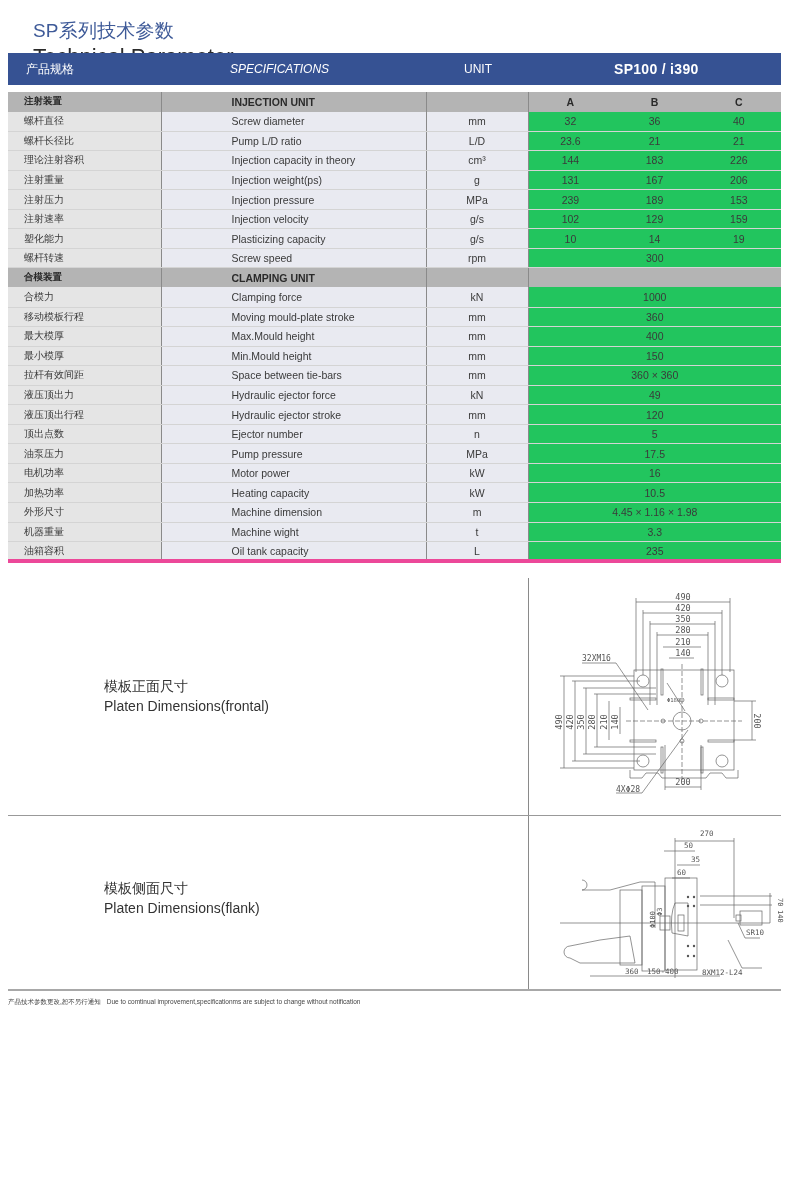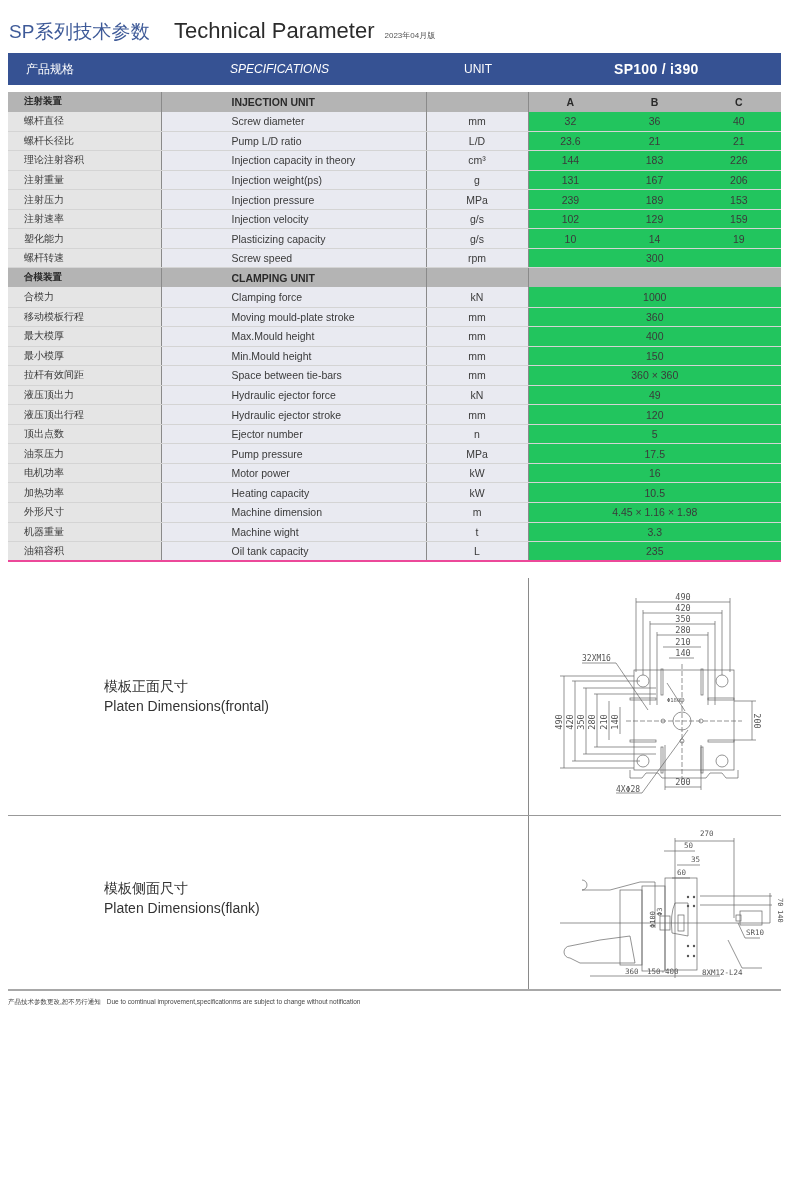--- a/index.html
+++ b/index.html
@@ -1,40 +1,40 @@
 <!DOCTYPE html>
 <html><head>
 <meta charset="utf-8">
 <style>
   * { box-sizing: border-box; margin: 0; padding: 0; }
   html, body { width: 790px; height: 1200px; background: #ffffff; overflow: hidden; }
   body { position: relative; font-family: "Liberation Sans", "DejaVu Sans", sans-serif; color: #333; }
 
-  .title-row { position: absolute; left: 9px; top: 18px; height: 30px; display: flex; align-items: baseline; }
+  .title-row { position: absolute; left: 9px; top: 18px; height: 30px; display: flex; align-items: baseline; flex-direction: column; }
   .title-cn { font-size: 19px; color: #3e5a98; letter-spacing: 0.2px; }
   .title-en { font-size: 22px; color: #2b2b2b; margin-left: 24px; }
   .title-ver { font-size: 8px; color: #555; margin-left: 10px; }
 
   .header-bar { position: absolute; left: 8px; top: 53px; width: 773px; height: 32px; background: #365293; color: #fff; }
   .header-bar span { position: absolute; top: 0; line-height: 33px; font-size: 12px; }
   .h-cn { left: 18px; }
   .h-spec { left: 222px; font-style: italic; }
   .h-unit { left: 456px; }
   .h-model { left: 606px; font-weight: bold; font-size: 14px !important; letter-spacing: 0.3px; }
 
   table.spec { position: absolute; left: 8px; top: 92px; width: 773px; border-collapse: collapse; table-layout: fixed; }
   table.spec td { height: 19.55px; font-size: 10.5px; color: #3a3a3a; padding: 0; border-bottom: 1px solid #d4d4d4; vertical-align: middle; }
   td.c-cn { width: 153px; padding-left: 16px !important; background: #e5e5e5; font-size: 10px !important; }
   td.c-en { width: 265px; padding-left: 70px !important; background: #e9eaf1; border-left: 1px solid #8a8a8a; }
   td.c-unit { width: 102px; text-align: center; background: #e9eaf1; border-left: 1px solid #8a8a8a; }
   td.c-val { text-align: center; background: #22c55e; border-left: 1px solid #8a8a8a; }
   td.c-val.sub { border-left: none; }
   tr.sec td { background: #b4b4b4 !important; font-weight: bold; color: #2a2a2a; border-bottom: none; }
   tr.sec td.c-cn { font-size: 9.5px !important; }
-  tr.last td { border-bottom: 2px solid #ec4899; }
+  tr.last td { border-bottom: 4px solid #ec4899; }
 
   .vline { position: absolute; background: #8a8a8a; width: 1px; }
   .hline { position: absolute; background: #a8a8a8; height: 2px; }
 
   .diagram-label { position: absolute; left: 104px; font-size: 14px; color: #333; line-height: 20px; }
   .diagram-label div { white-space: nowrap; }
 
   .footnote { position: absolute; left: 8px; top: 998px; font-size: 6.5px; color: #444; white-space: nowrap; }
   .footnote span + span { margin-left: 6px; }
 

